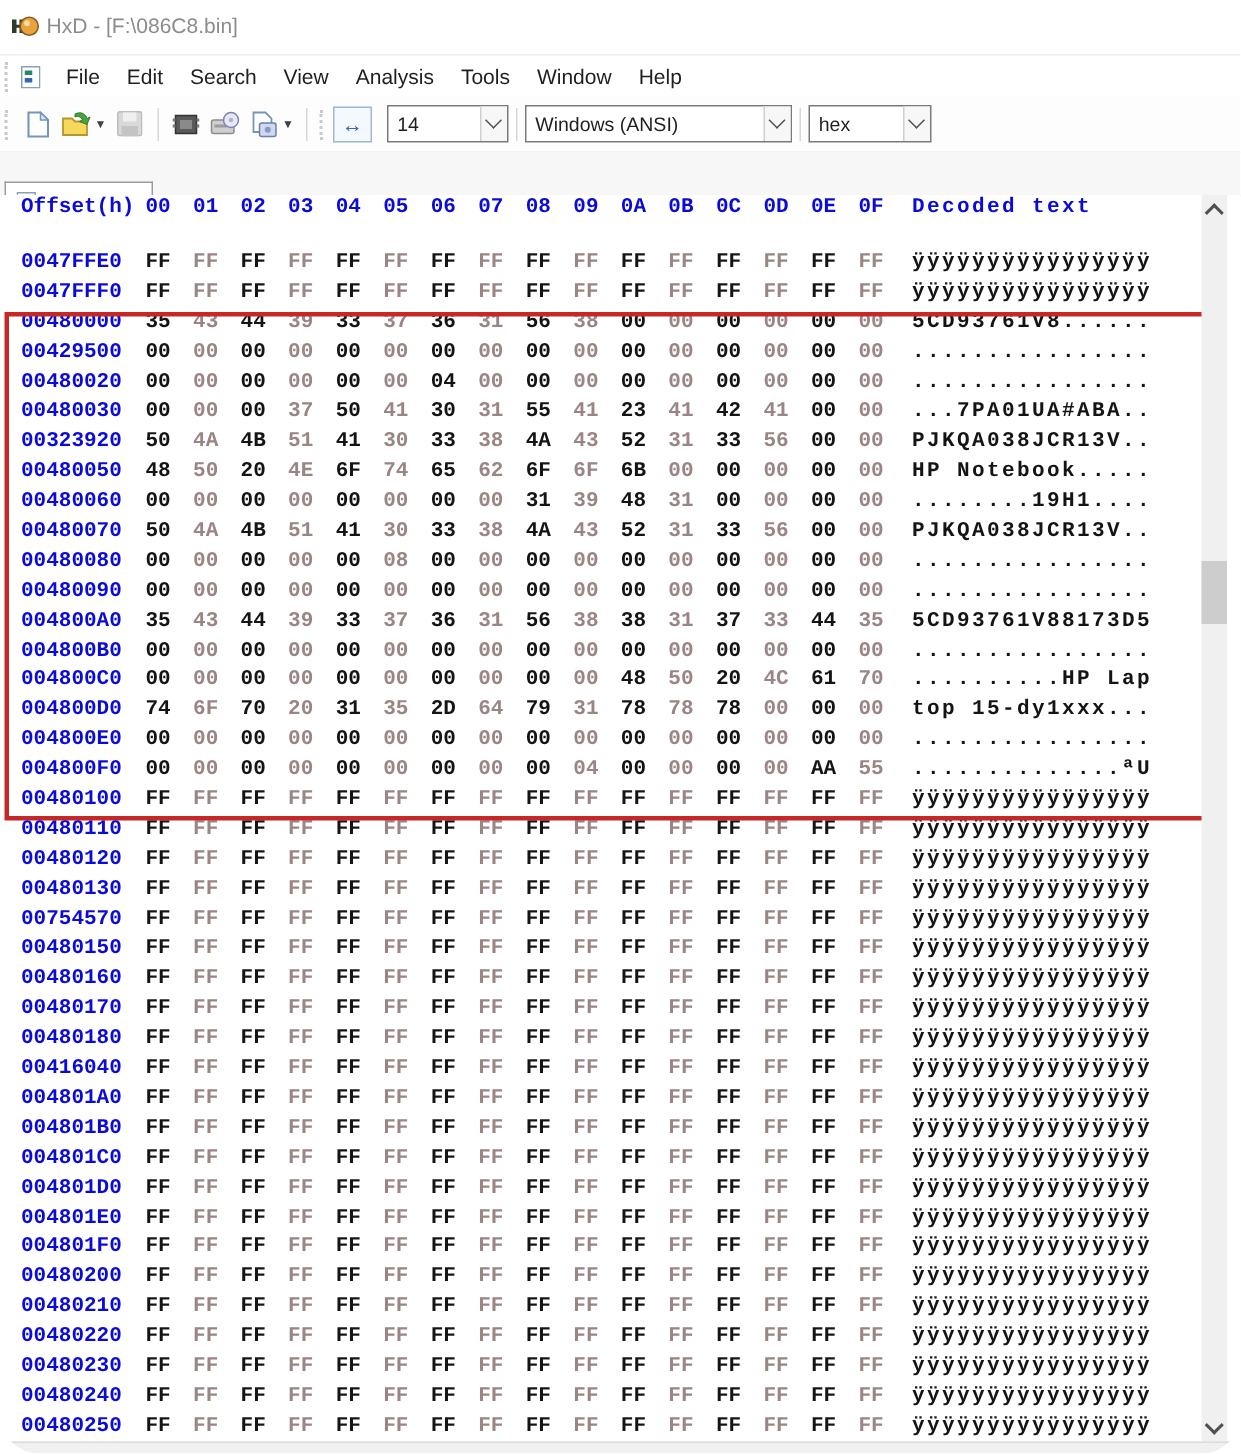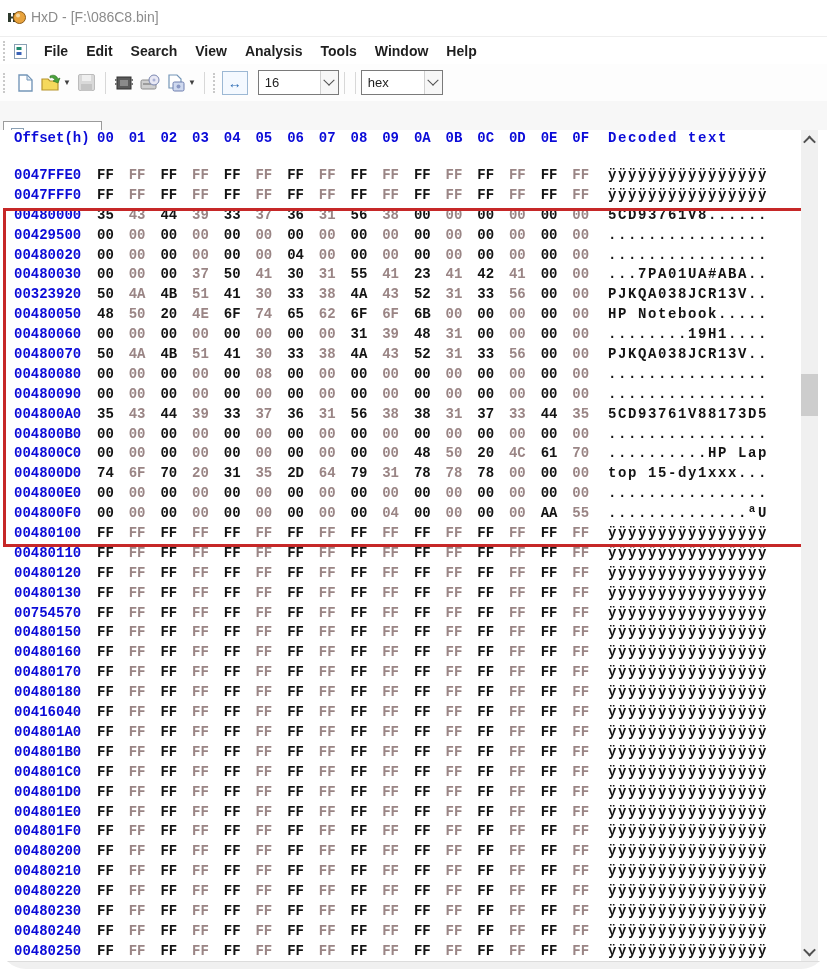--- a/index.html
+++ b/index.html
@@ -6,21 +6,21 @@
   #window{position:relative;width:827px;height:969px;background:#fff;overflow:hidden;
           font-family:"Liberation Sans",sans-serif;border-radius:26px;-webkit-font-smoothing:antialiased;}
 
   
   .titlebar{position:absolute;top:0;left:0;right:0;height:36px;background:#fff;}
   .app-icon{position:absolute;left:8px;top:9px;width:18px;height:16px;}
   .title-text{position:absolute;left:31px;top:9px;font-size:14px;color:var(--titlebar-text,#8c8c8c);}
 
   
   .menubar{position:absolute;top:36px;left:0;right:0;height:28px;background:#fff;
-           border-top:1px solid #eee;display:flex;align-items:center;font-weight:bold;}
+           border-top:1px solid #eee;display:flex;align-items:center;}
   .grip{width:3px;height:20px;border-left:2px dotted #c9c9c9;margin:0 4px 0 3px;}
   .doc-mini{width:13px;height:15px;margin:0 8px 0 2px;}
   .mitem{font-size:14px;color:#1f1f1f;padding:4px 9px;cursor:default;}
 
   
   .toolbar{position:absolute;top:64px;left:0;right:0;height:37px;background:#fdfdfd;
            border-bottom:1px solid #e2e2e2;display:flex;align-items:center;}
   .tbtn{width:24px;height:24px;display:flex;align-items:center;justify-content:center;margin:0 1px;}
   .darr{font-size:8px;color:#404040;margin:0 3px 0 -1px;}
   .tsep{width:1px;height:22px;background:#d8d8d8;margin:0 5px;}
@@ -168,28 +168,34 @@
       </svg>
     </span>
     <span class="darr">▼</span>
 
     <span class="tsep"></span>
     <span class="grip"></span>
 
     <span class="widthbox">↔</span>
 
     <span class="combo c16">
-      <span class="val">16</span>
+      <span class="val">14</span>
       <span class="chev">
           <span class="chevmark"></span>
         </span>
     </span>
 
     <span class="tsep"></span>
 
+    <span class="combo cenc">
+      <span class="val">Windows (ANSI)</span>
+      <span class="chev">
+          <span class="chevmark"></span>
+        </span>
+    </span>
 
     <span class="tsep"></span>
 
     <span class="combo cread">
       <span class="val">hex</span>
       <span class="chev">
           <span class="chevmark"></span>
         </span>
     </span>
   </div>

